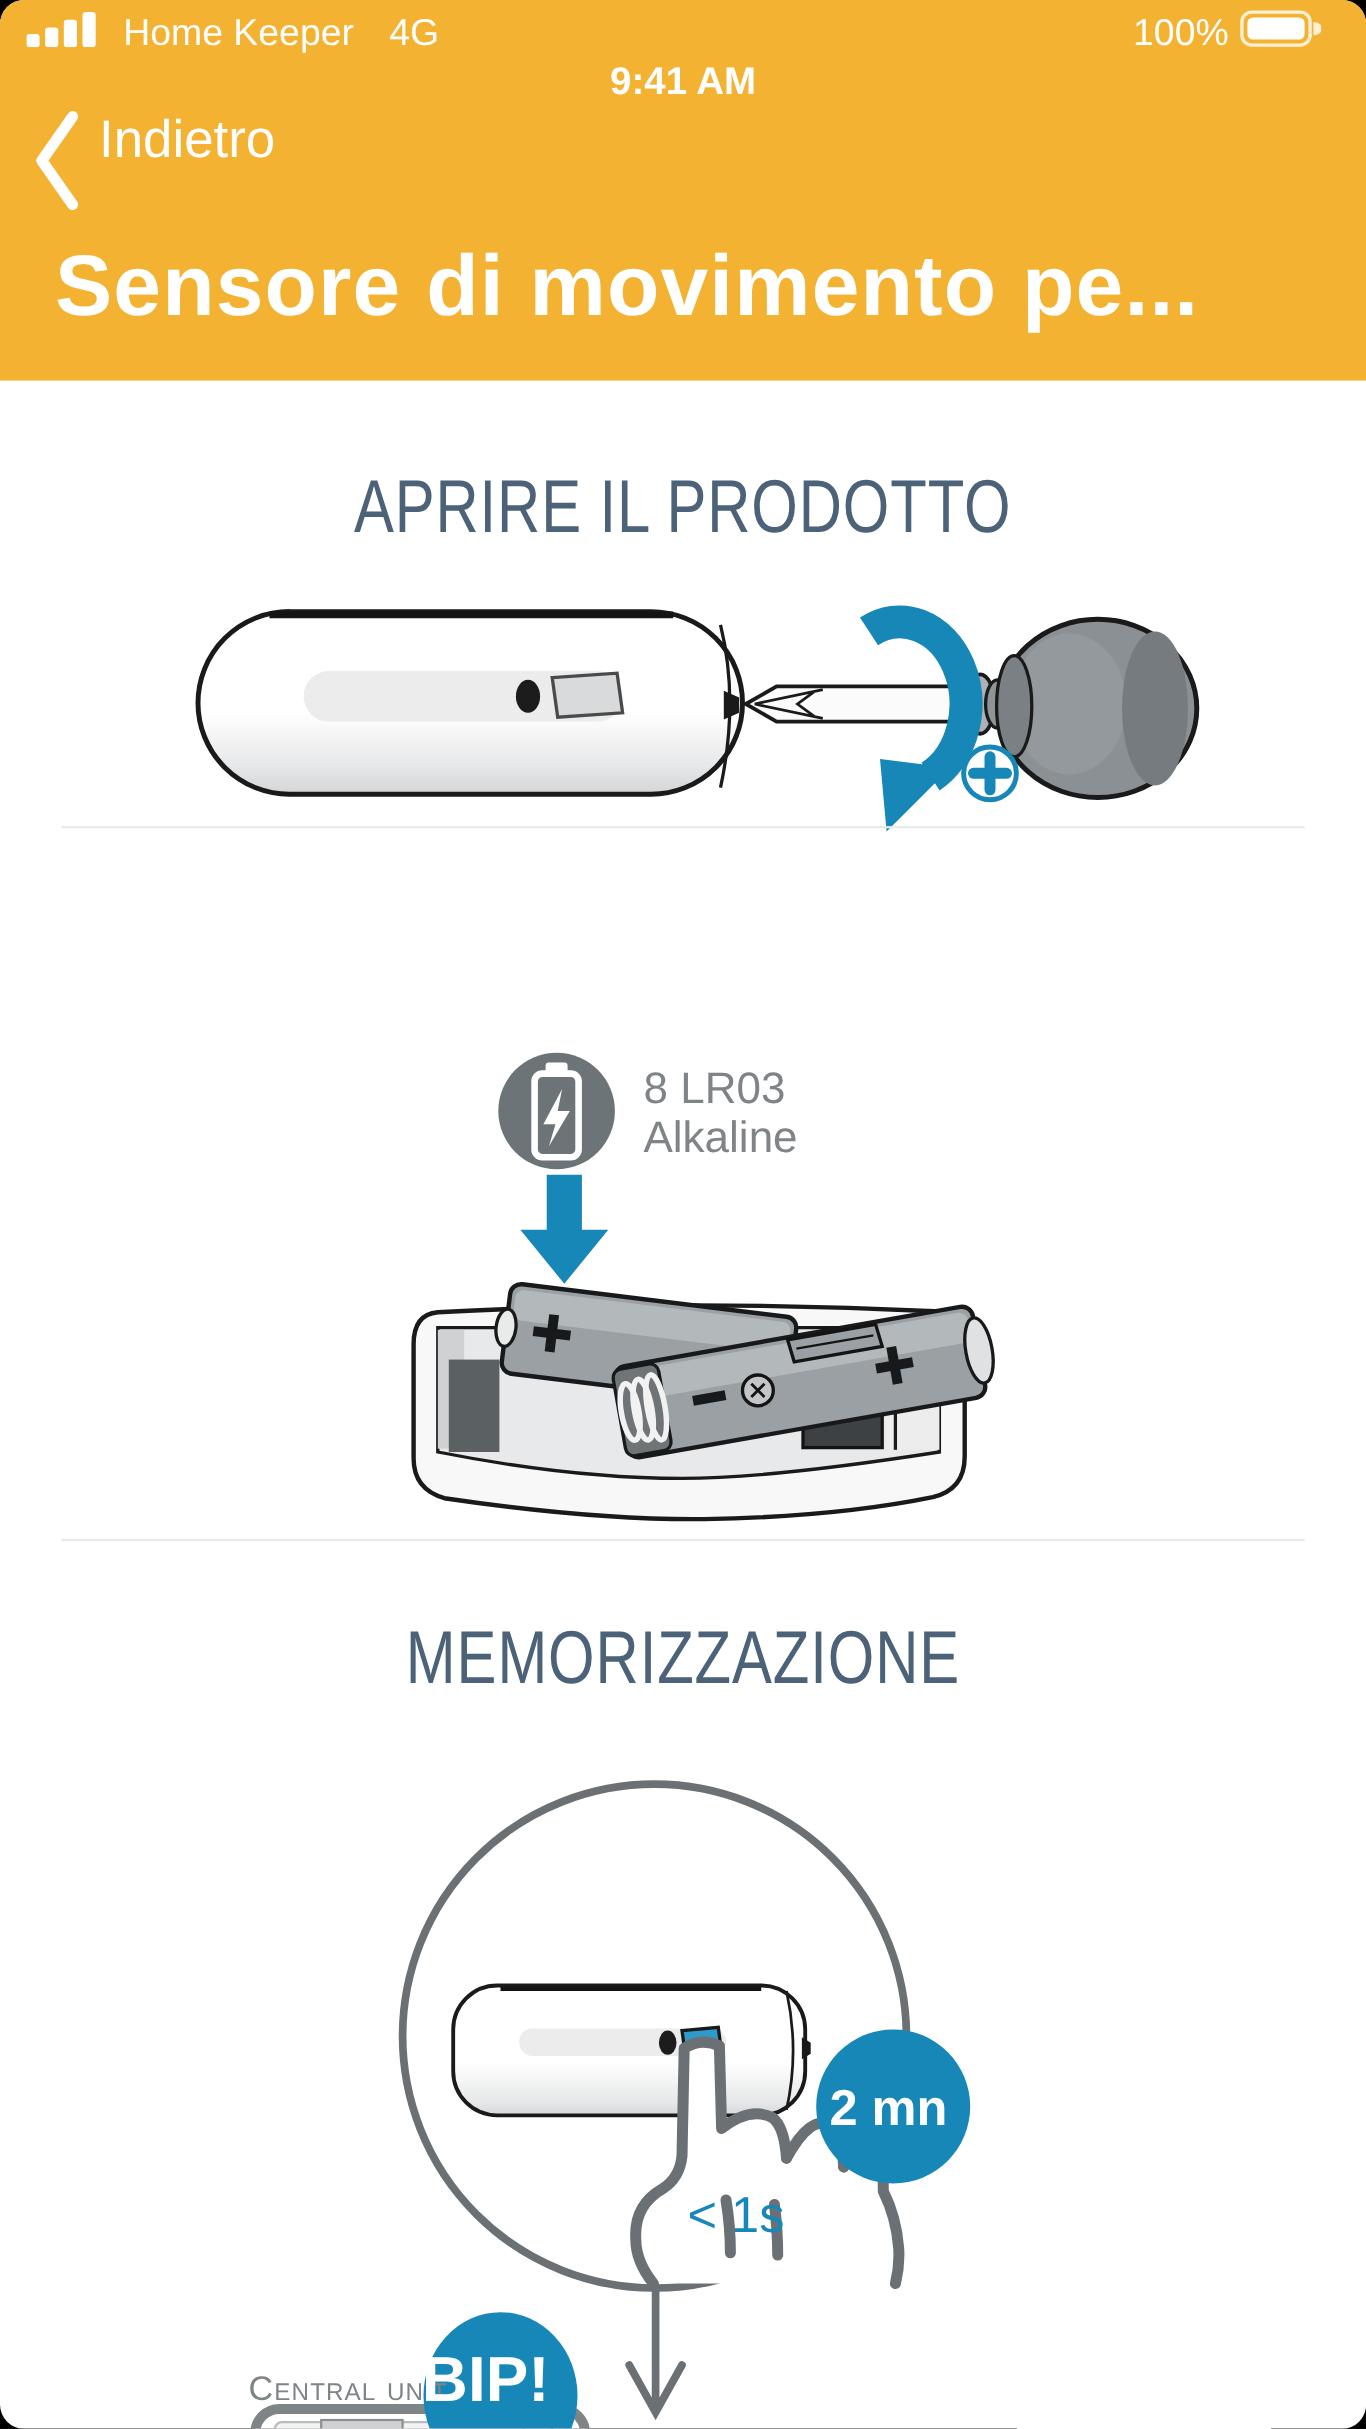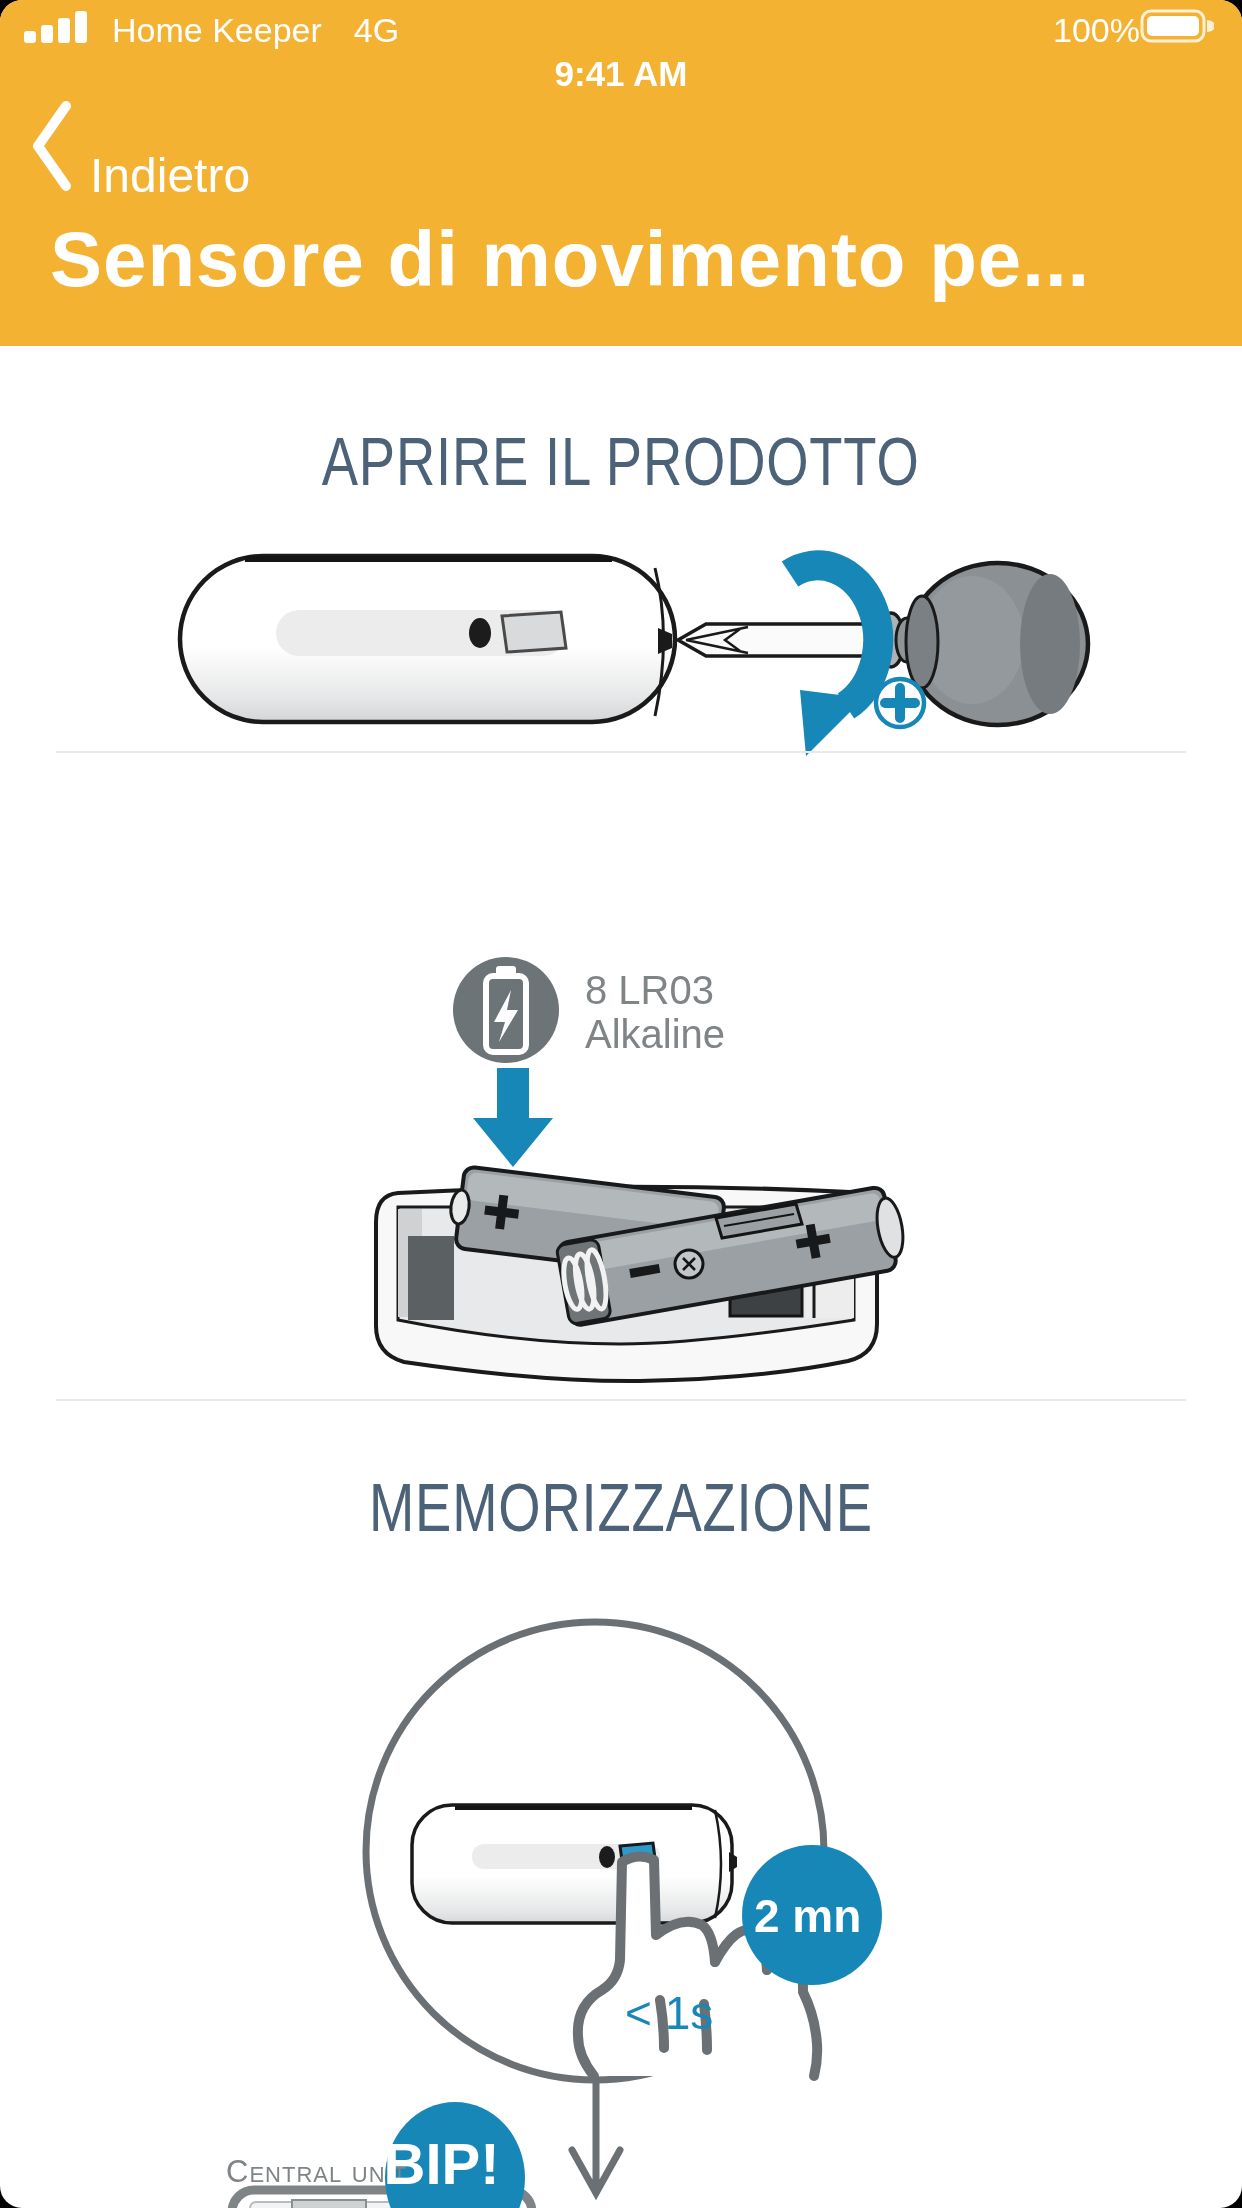--- a/index.html
+++ b/index.html
@@ -7,22 +7,22 @@
     position:relative; width:1242px; height:2208px;
     background:#ffffff; overflow:hidden; border-radius:22px;
     font-family:"Liberation Sans", sans-serif;
   }
   
   .app-header { position:absolute; top:0; left:0; width:100%; height:346px; background:#F4B233; }
   .status-bar { position:absolute; top:8px; left:24px; right:24px; height:44px; color:#fff; font-size:34px; }
   .sb-left { position:absolute; left:0; top:0; height:44px; display:flex; align-items:center; gap:14px; }
   .sb-network { margin-left:18px; }
   .sb-time { position:absolute; left:0; right:0; top:0; height:44px; text-align:center; line-height:44px; font-weight:700; font-size:35px;margin-top:44px; }
-  .sb-right { position:absolute; right:4px; top:0; height:44px; display:flex; align-items:center; }
-  .back-button { position:absolute; top:100px; left:30px; display:flex; align-items:flex-end; gap:18px; color:#fff; font-size:48px; cursor:pointer; }
+  .sb-right { position:absolute; right:17px; top:0; height:44px; display:flex; align-items:center; gap:10px; }
+  .back-button { position:absolute; top:100px; left:30px; display:flex; align-items:flex-start; gap:18px; color:#fff; font-size:48px; cursor:pointer; }
   .page-title {
     position:absolute; top:214px; left:50px; width:1160px;
     font-size:78px; font-weight:700; color:#fff; letter-spacing:1px;
     white-space:nowrap; overflow:hidden;
   }
   
   .section-heading { position:absolute; left:0; width:100%; text-align:center; color:#4B6278; font-size:68px; font-weight:400; }
   .condense { display:inline-block; transform:scaleX(0.8); transform-origin:center; letter-spacing:1px; white-space:nowrap; }
   .h-open { top:422px;text-decoration:underline; }
   .h-batt { top:818px; }

